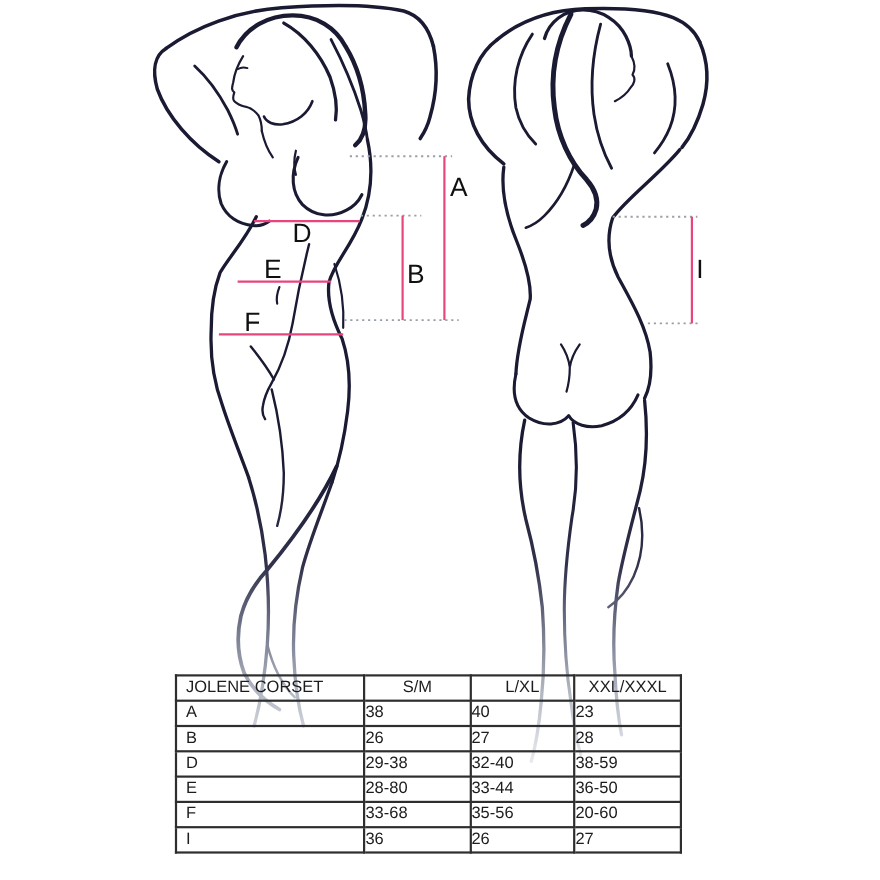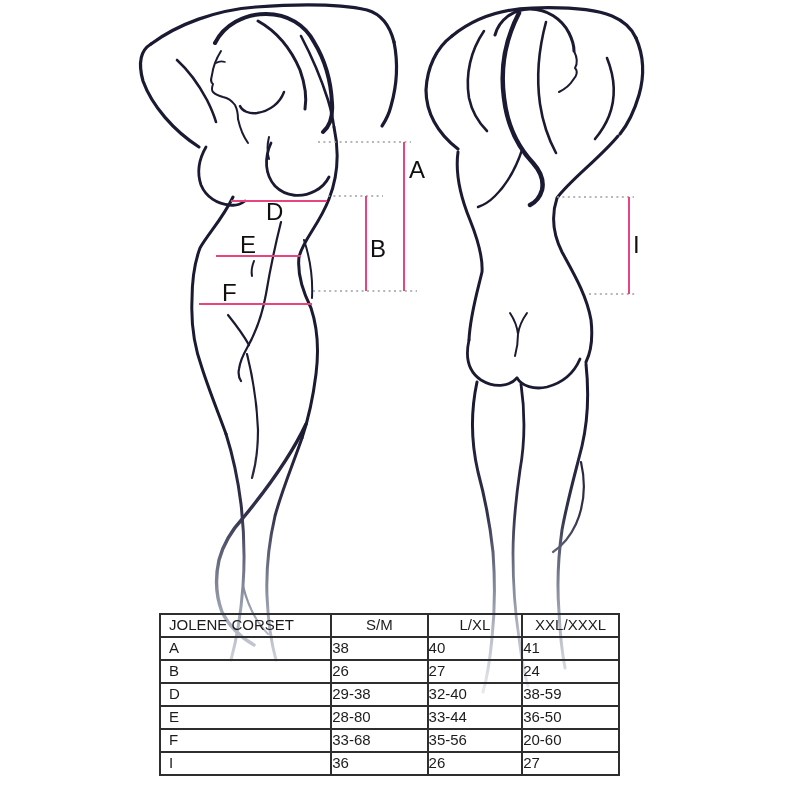--- a/index.html
+++ b/index.html
@@ -184,27 +184,27 @@
           <th>S/M</th>
           <th>L/XL</th>
           <th>XXL/XXXL</th>
         </tr>
       </thead>
       <tbody>
         <tr>
           <td class="left">A</td>
           <td>38</td>
           <td>40</td>
-          <td>41</td>
+          <td>23</td>
         </tr>
         <tr>
           <td class="left">B</td>
           <td>26</td>
           <td>27</td>
-          <td>24</td>
+          <td>28</td>
         </tr>
         <tr>
           <td class="left">D</td>
           <td>29-38</td>
           <td>32-40</td>
           <td>38-59</td>
         </tr>
         <tr>
           <td class="left">E</td>
           <td>28-80</td>

